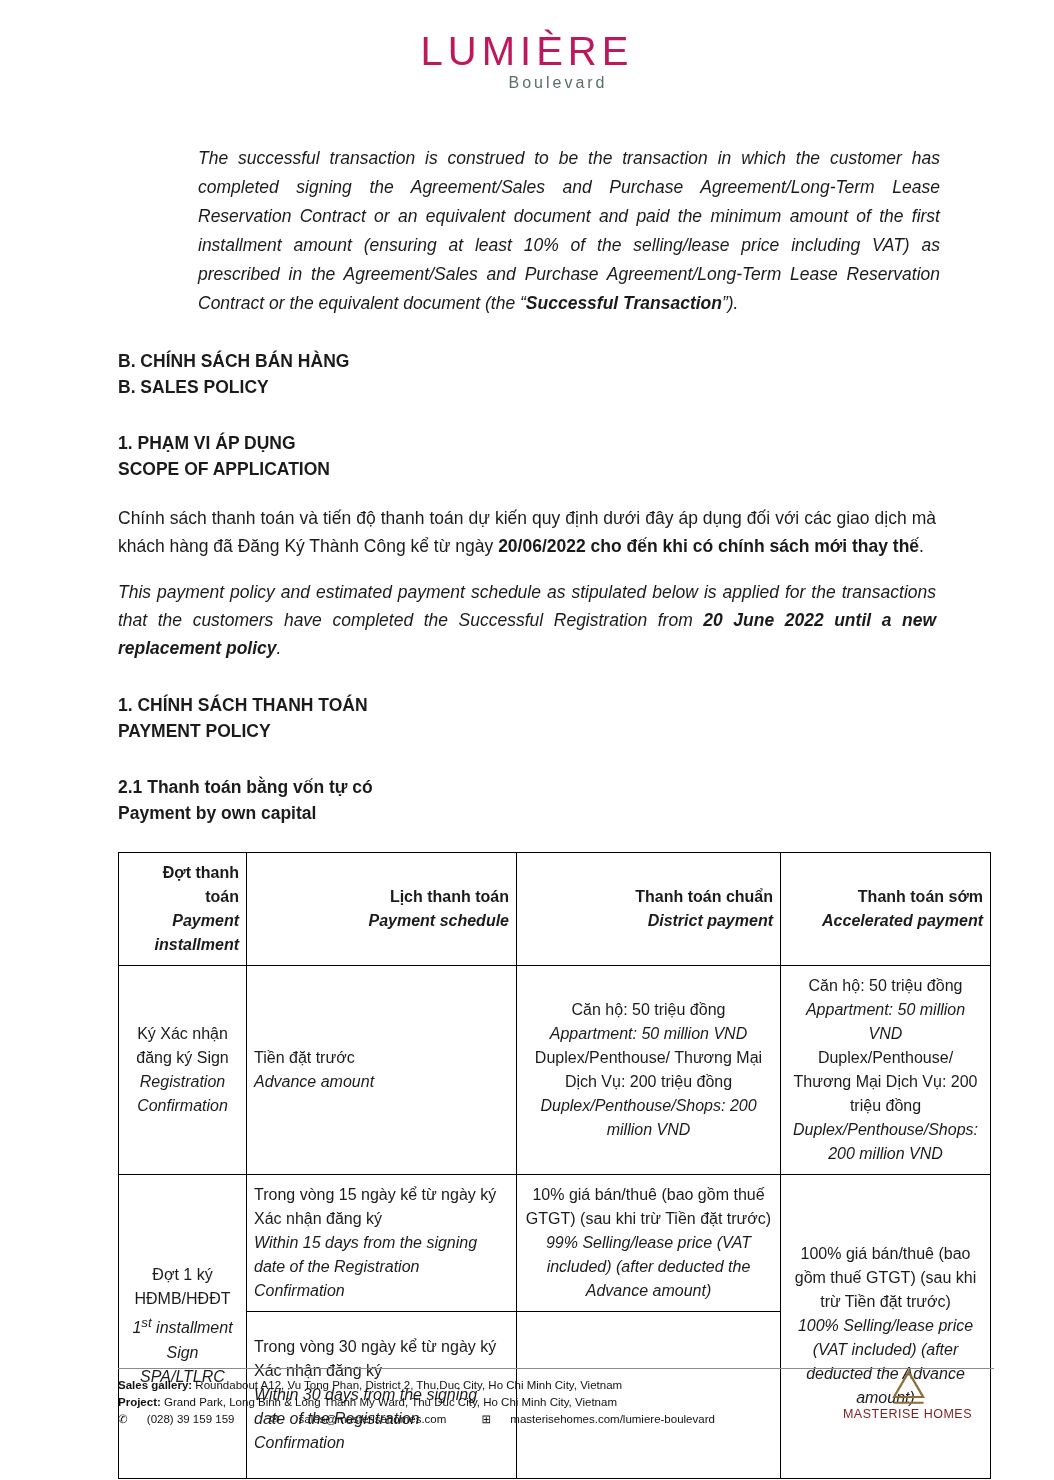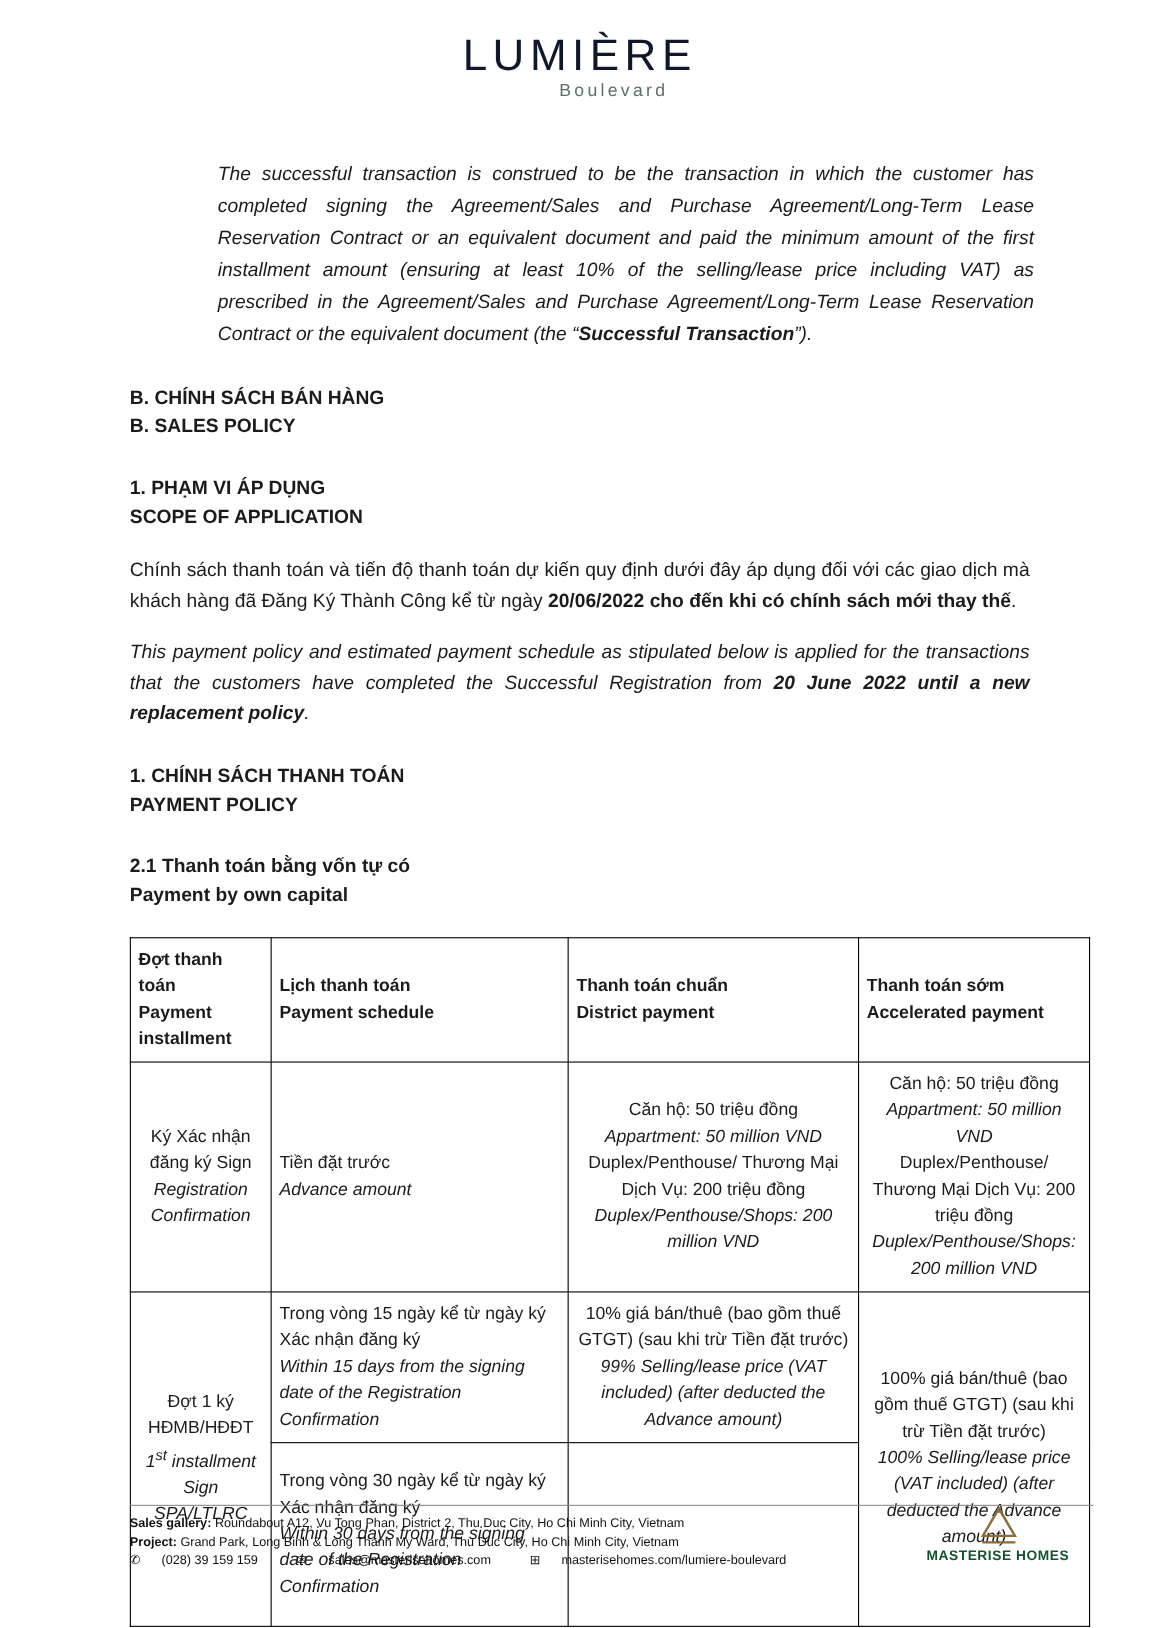--- a/index.html
+++ b/index.html
@@ -23,21 +23,21 @@
 
   
   .logo-block {
     text-align: center;
     padding-top: 30px;
   }
   .logo-word {
     font-family: "Liberation Sans", sans-serif;
     font-size: 40px;
     letter-spacing: 5px;
-    color: #0f172a;
+    color: #be185d;
     font-weight: 400;
     line-height: 1.05;
   }
   .logo-sub {
     font-family: "Liberation Sans", sans-serif;
     font-size: 16px;
     letter-spacing: 3px;
     color: #5a6f66;
     margin-top: 2px;
     margin-right: -4px;
@@ -97,25 +97,25 @@
     table-layout: fixed;
   }
   table.pay th, table.pay td {
     border: 1px solid #000000;
     vertical-align: middle;
     padding: 8px 7px;
     font-size: 16px;
     line-height: 24px;
   }
   table.pay th {
-    text-align: left;
+    text-align: right;
     font-weight: bold;
   }
   th .vi { font-weight: bold; font-style: normal; }
-  th .en { font-weight: bold; }
+  th .en { font-weight: bold; font-style: italic; }
   .c-center { text-align: center; }
   .c-left { text-align: left; }
   .it { font-style: italic; }
   .col1 { width: 128px; }
   .col2 { width: 270px; }
   .col3 { width: 264px; }
   .col4 { width: 210px; }
   td.tall { height: 150px; }
 
   
@@ -144,22 +144,22 @@
   }
   .mh-mark {
     font-size: 40px;
     color: #8a6f3c;
     line-height: 42px;
     letter-spacing: -2px;
   }
   .mh-name {
     font-size: 12.5px;
     letter-spacing: 0.5px;
-    color: #14532d;
-    font-weight: bold;
+    color: #7f1d1d;
+    font-weight: normal;
     margin-top: 2px;
   }
 </style>
 </head>
 <body>
 
 <div class="page">
 
   <div class="logo-block">
     <div class="logo-word">LUMIÈRE</div>

